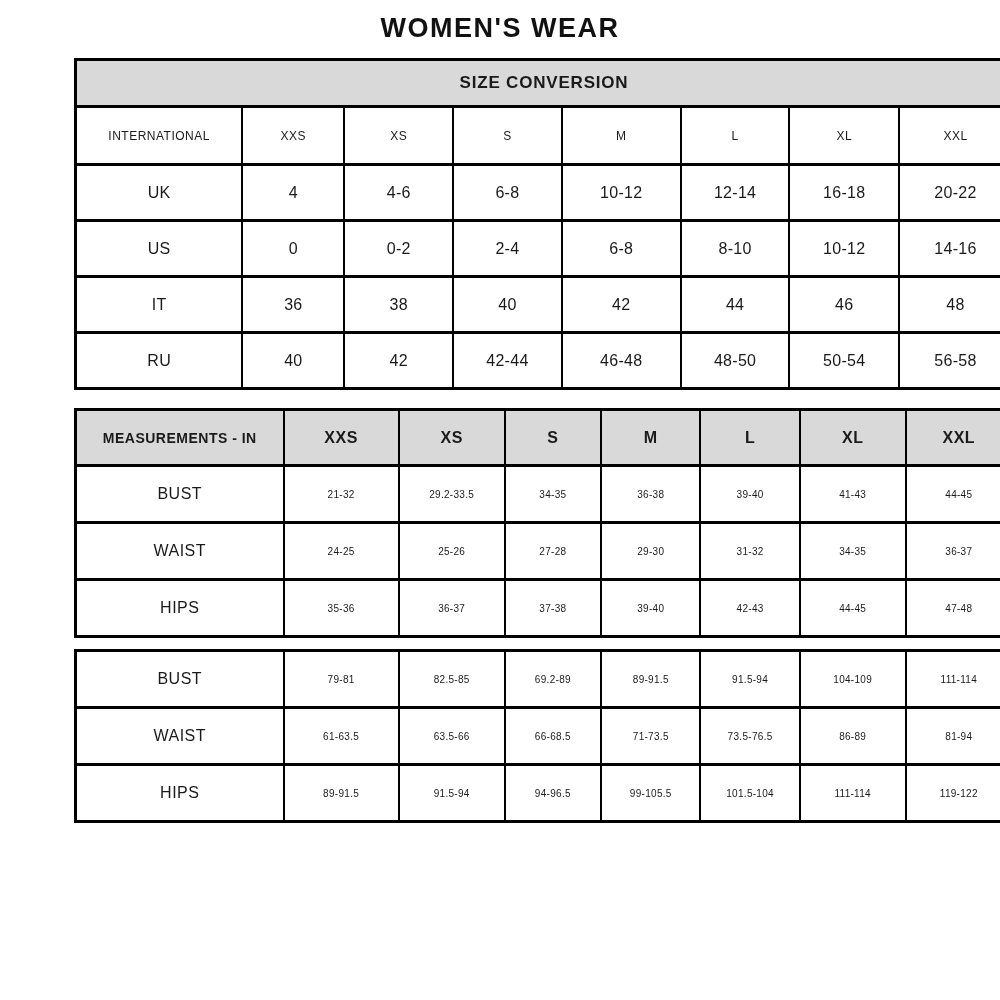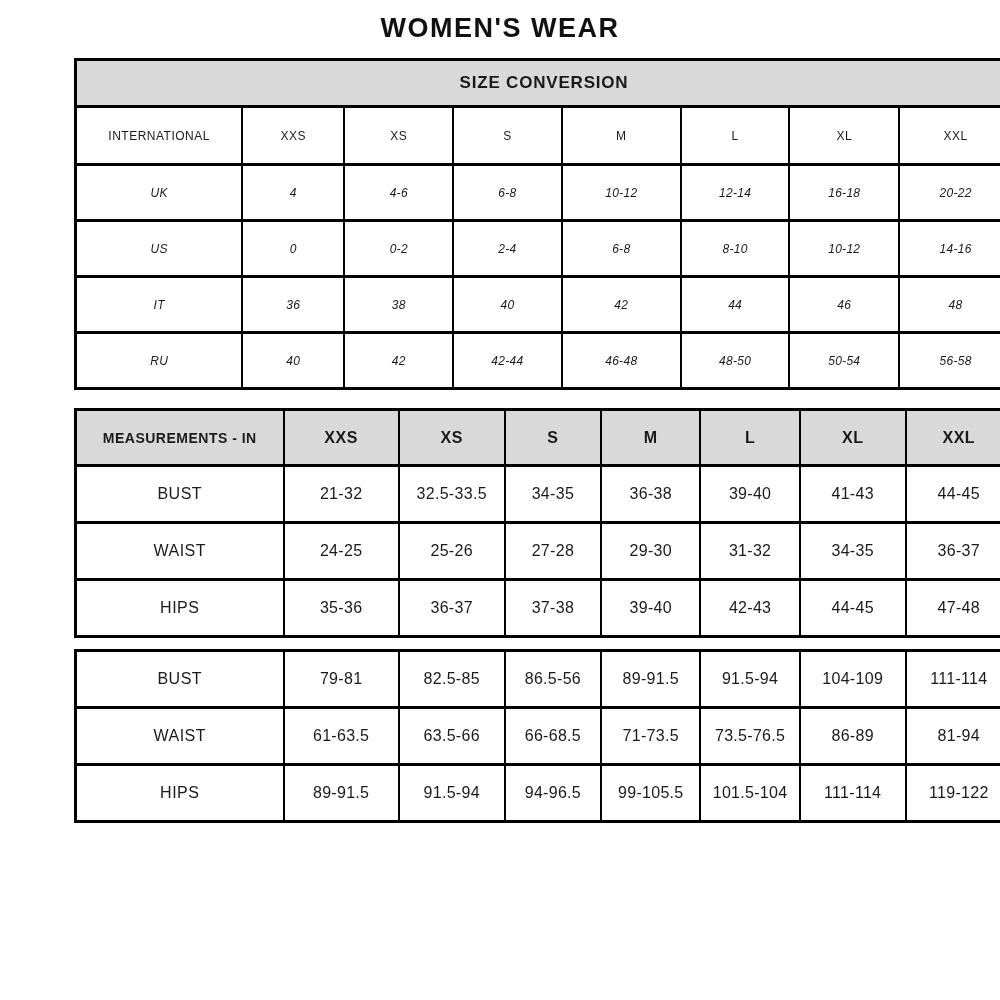--- a/index.html
+++ b/index.html
@@ -39,33 +39,33 @@
 
   
   .t1 .banner {
     height: 47px;
     background: var(--header_bg, #d9d9d9);
     font-weight: 700;
     font-size: 17px;
     letter-spacing: 0.8px;
   }
   .t1 .cols-row td { height: 58px; font-size: 12px; letter-spacing: 0.5px; }
-  .t1 .data-row td { height: 56px; font-size: 12px; letter-spacing: 0.3px; font-style: italic; }
+  .t1 .data-row td { height: 56px; font-size: 16px; letter-spacing: 0.3px; }
   .t1 .row-label { letter-spacing: 0.5px; }
 
   
   .gray-row td {
     background: var(--header_bg, #d9d9d9);
     font-weight: 700;
     height: 56px;
     font-size: 16px;
     letter-spacing: 0.5px;
   }
   .gray-row .corner { font-size: 14px; }
-  .t2 .data-row td, .t3 .data-row td { height: 57px; font-size: 16px; letter-spacing: 0.3px; }
+  .t2 .data-row td, .t3 .data-row td { height: 57px; font-size: 10px; letter-spacing: 0.3px; }
   .t2 .data-row .row-label, .t3 .data-row .row-label { font-size: 16px; letter-spacing: 0.5px; }
 </style>
 </head>
 <body style="--header_bg: #d9d9d9; --border: #000000; --text: #1a1a1a; --bg: #ffffff;">
 
 <div class="page">
 
   <div class="title">WOMEN'S WEAR</div>
 
   <table class="tbl t1">
@@ -154,21 +154,21 @@
           <td>XS</td>
           <td>S</td>
           <td>M</td>
           <td>L</td>
           <td>XL</td>
           <td>XXL</td>
         </tr>
     <tr class="data-row">
           <td class="row-label">BUST</td>
           <td>21-32</td>
-          <td>32.5-33.5</td>
+          <td>29.2-33.5</td>
           <td>34-35</td>
           <td>36-38</td>
           <td>39-40</td>
           <td>41-43</td>
           <td>44-45</td>
         </tr>
         <tr class="data-row">
           <td class="row-label">WAIST</td>
           <td>24-25</td>
           <td>25-26</td>
@@ -200,21 +200,21 @@
       <col style="width:10.6%">
         <col style="width:10.6%">
         <col style="width:11.3%">
         <col style="width:11.4%">
     </colgroup>
     <tbody>
     <tr class="data-row">
           <td class="row-label">BUST</td>
           <td>79-81</td>
           <td>82.5-85</td>
-          <td>86.5-56</td>
+          <td>69.2-89</td>
           <td>89-91.5</td>
           <td>91.5-94</td>
           <td>104-109</td>
           <td>111-114</td>
         </tr>
         <tr class="data-row">
           <td class="row-label">WAIST</td>
           <td>61-63.5</td>
           <td>63.5-66</td>
           <td>66-68.5</td>

